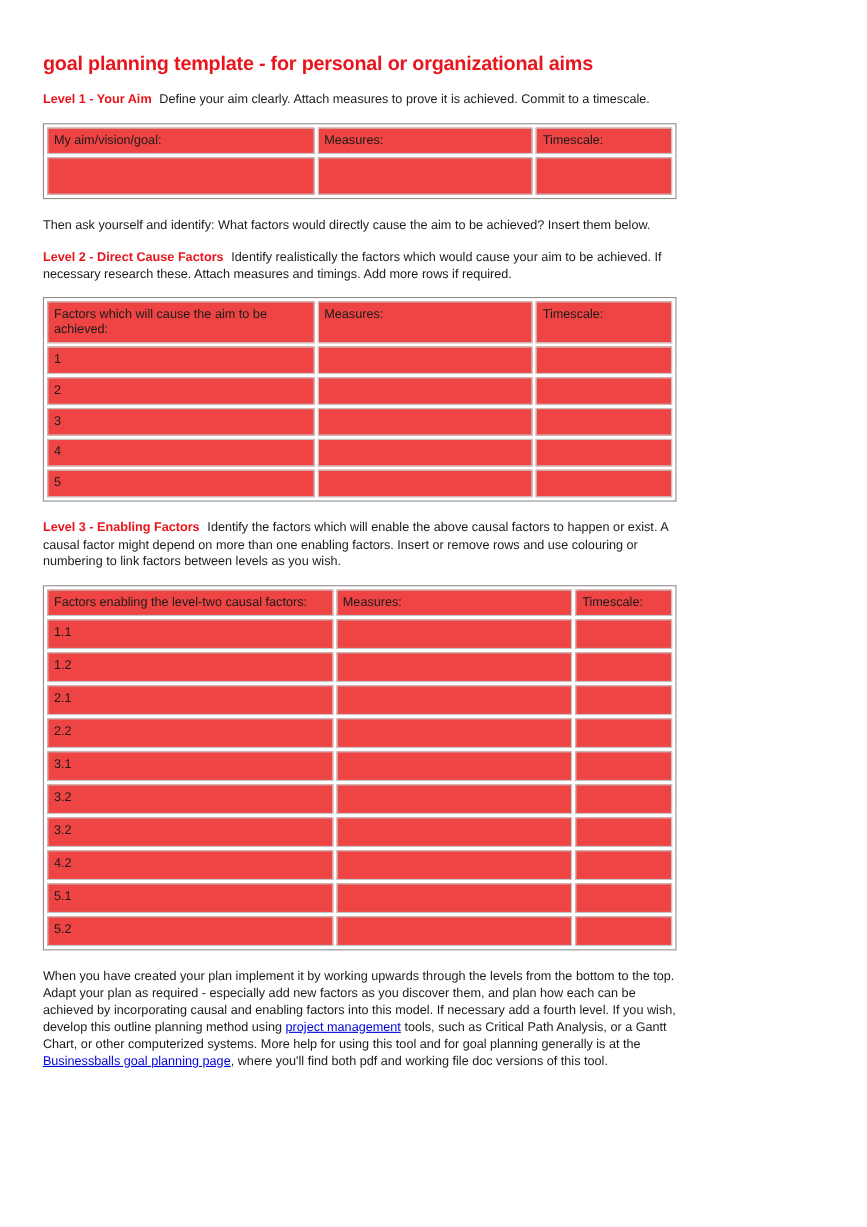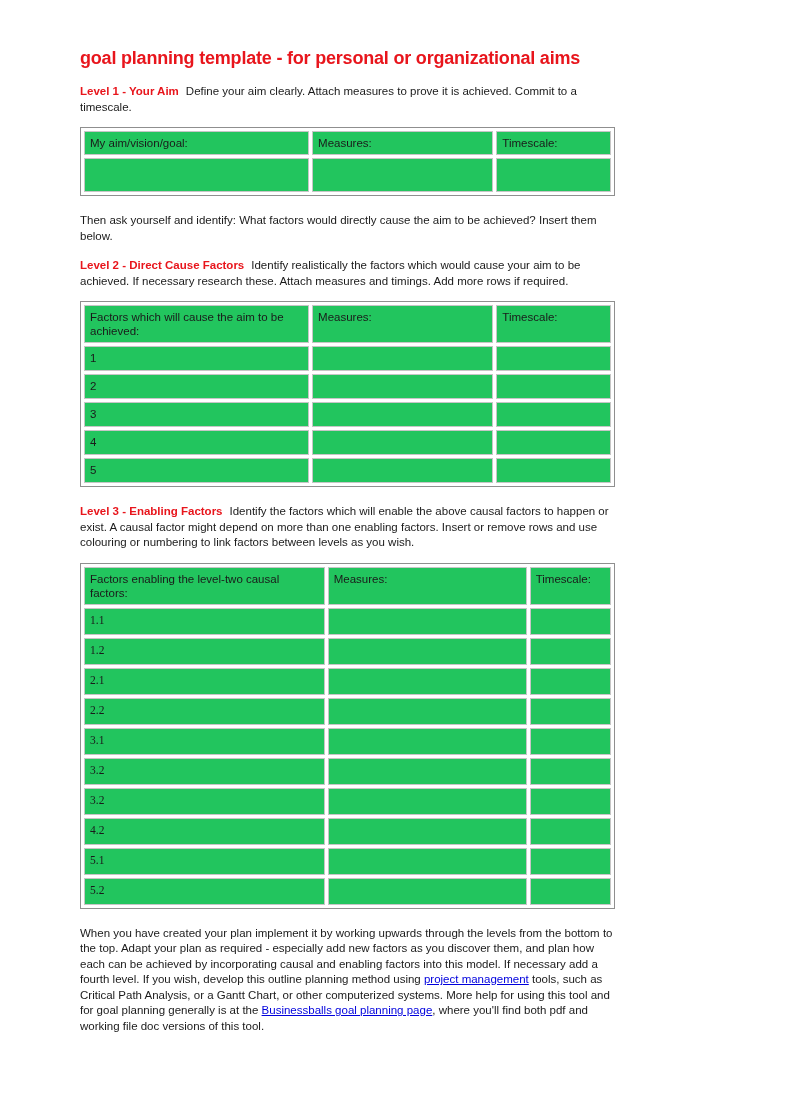--- a/index.html
+++ b/index.html
@@ -4,21 +4,21 @@
 <style>
   * { box-sizing: border-box; }
   html, body { margin: 0; padding: 0; background: #ffffff; }
   body {
     font-family: "Liberation Sans", "DejaVu Sans", sans-serif;
     color: #1a1a1a;
   }
   .page {
     width: 672px;
     min-height: 1115px;
-    padding: 48px 57px 40px 80px;
+    padding: 48px 57px 40px 39px;
     background: #ffffff;
   }
   h1.doc-title {
     font-size: 18px;
     line-height: 21px;
     font-weight: bold;
     color: #e8151c;
     margin: 0 0 15px 0;
     letter-spacing: -0.2px;
   }
@@ -41,32 +41,32 @@
     border: 1px solid #8f8f8f;
     background: #ffffff;
     margin: 2px 0 17px 0;
   }
   table.t td {
     border: 1px solid #c6c6c6;
     font-size: 11.5px;
     line-height: 14px;
     padding: 4px 5px;
     vertical-align: top;
-    background: #22c55e;
+    background: #ef4444;
   }
   .t12 col.c1 { width: 43.2%; }
   .t12 col.c2 { width: 34.8%; }
   .t12 col.c3 { width: 22%; }
   .t3 col.c1 { width: 46.2%; }
   .t3 col.c2 { width: 38.2%; }
   .t3 col.c3 { width: 15.6%; }
   tr.hrow td { height: 24px; }
   tr.drow td { height: 25px; }
   tr.drow-tall td { height: 34px; }
-  tr.drow3 td { height: 27px; font-family: Liberation Serif, serif; }
+  tr.drow3 td { height: 27px; }
   a.doc-link {
     color: #0000dd;
     text-decoration: underline;
     cursor: pointer;
   }
   p.copyright { margin-top: 26px; margin-bottom: 0; }
 </style>
 </head>
 <body>
 

